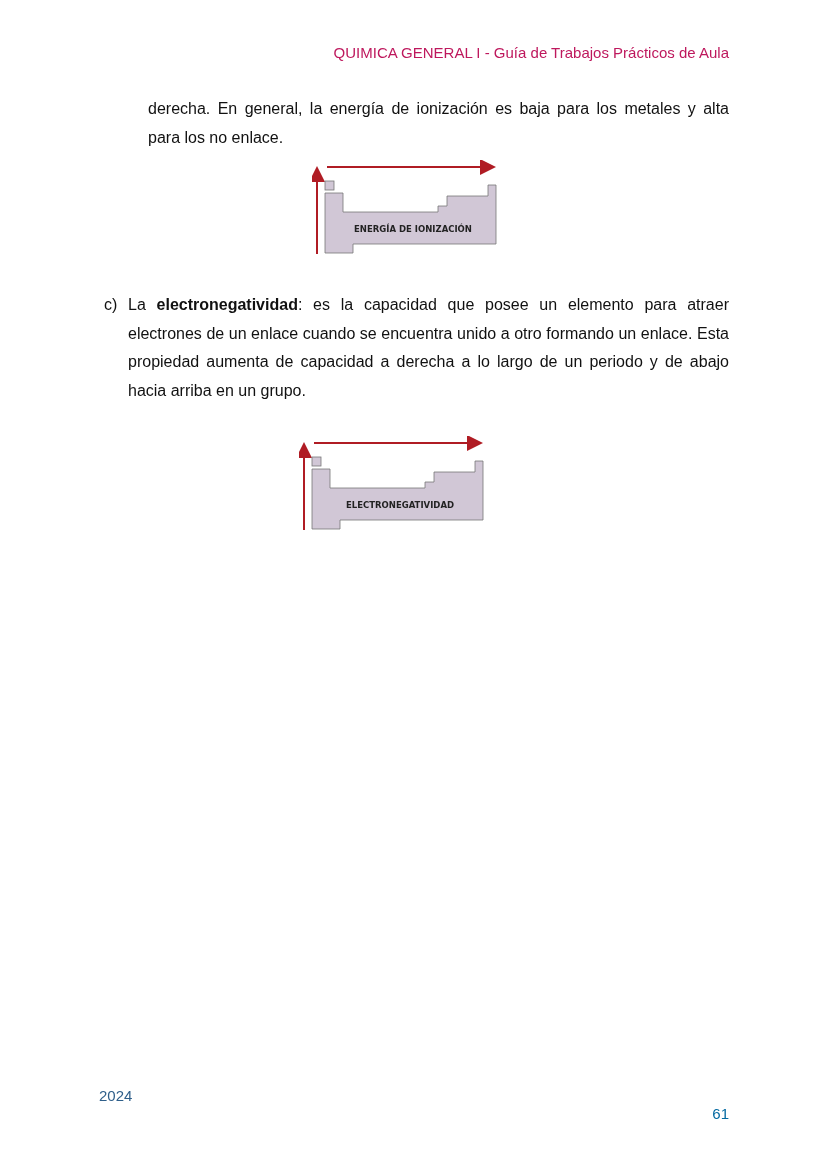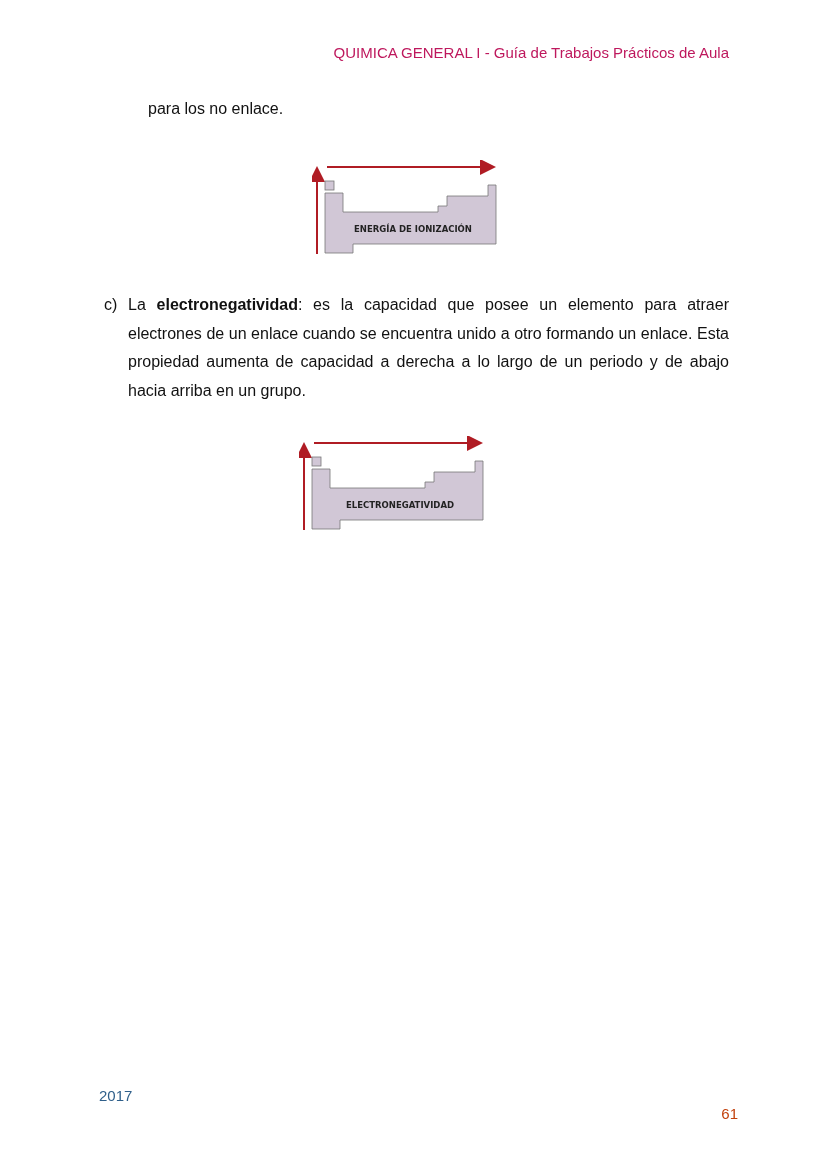--- a/index.html
+++ b/index.html
@@ -12,28 +12,29 @@
   .item-c { left: 104px; top: 291px; width: 625px; }
   .item-c .marker { position: absolute; left: 0; top: 0; }
   .item-c .body { margin-left: 24px; display: block; }
   .item-c b { font-weight: bold; }
   .fig { position: absolute; }
   .fig1 { left: 312px; top: 160px; width: 190px; height: 100px; }
   .fig2 { left: 299px; top: 436px; width: 190px; height: 100px; }
   .fig svg { width: 190px; height: 100px; display: block; }
   .fig .label { font-family: "DejaVu Sans", sans-serif; font-weight: bold; font-size: 8.5px; fill: #222; }
   .footer-year { position: absolute; left: 99px; top: 1087px; font-size: 15px; color: #2f5f8a; }
-  .page-num { position: absolute; right: 90px; top: 1105px; font-size: 15px; color: #c2410c; }
+  .page-num { position: absolute; right: 99px; top: 1105px; font-size: 15px; color: #0369a1; }
 </style>
 </head>
 <body>
 
 <div class="header">QUIMICA GENERAL I - Guía de Trabajos Prácticos de Aula</div>
 
 <div class="para p1">
+  <span class="line1">derecha. En general, la energía de ionización es baja para los metales y alta</span>
   <span>para los no enlace.</span>
 </div>
 
 <div class="fig fig1">
   <svg viewBox="0 0 190 100">
     <defs>
       <marker id="ah1" markerWidth="8" markerHeight="8" refX="6" refY="4" orient="auto">
         <path d="M0,0 L8,4 L0,8 z" fill="#b01c24"></path>
       </marker>
     </defs>
@@ -58,14 +59,14 @@
       </marker>
     </defs>
     <line x1="15" y1="7" x2="180" y2="7" stroke="#b01c24" stroke-width="2" marker-end="url(#ah2)"></line>
     <line x1="5" y1="94" x2="5" y2="10" stroke="#b01c24" stroke-width="2" marker-end="url(#ah2)"></line>
     <rect x="13" y="21" width="9" height="9" fill="#d1c7d6" stroke="#777" stroke-width="0.8"></rect>
     <path d="M13,33 L31,33 L31,52 L126,52 L126,46 L135,46 L135,36 L176,36 L176,25 L184,25 L184,84 L41,84 L41,93 L13,93 Z" fill="#d1c7d6" stroke="#777" stroke-width="0.8"></path>
     <text class="label" x="101" y="72" text-anchor="middle">ELECTRONEGATIVIDAD</text>
   </svg>
 </div>
 
-<div class="footer-year">2017</div>
+<div class="footer-year">2024</div>
 <div class="page-num">61</div>
 
 </body></html>

